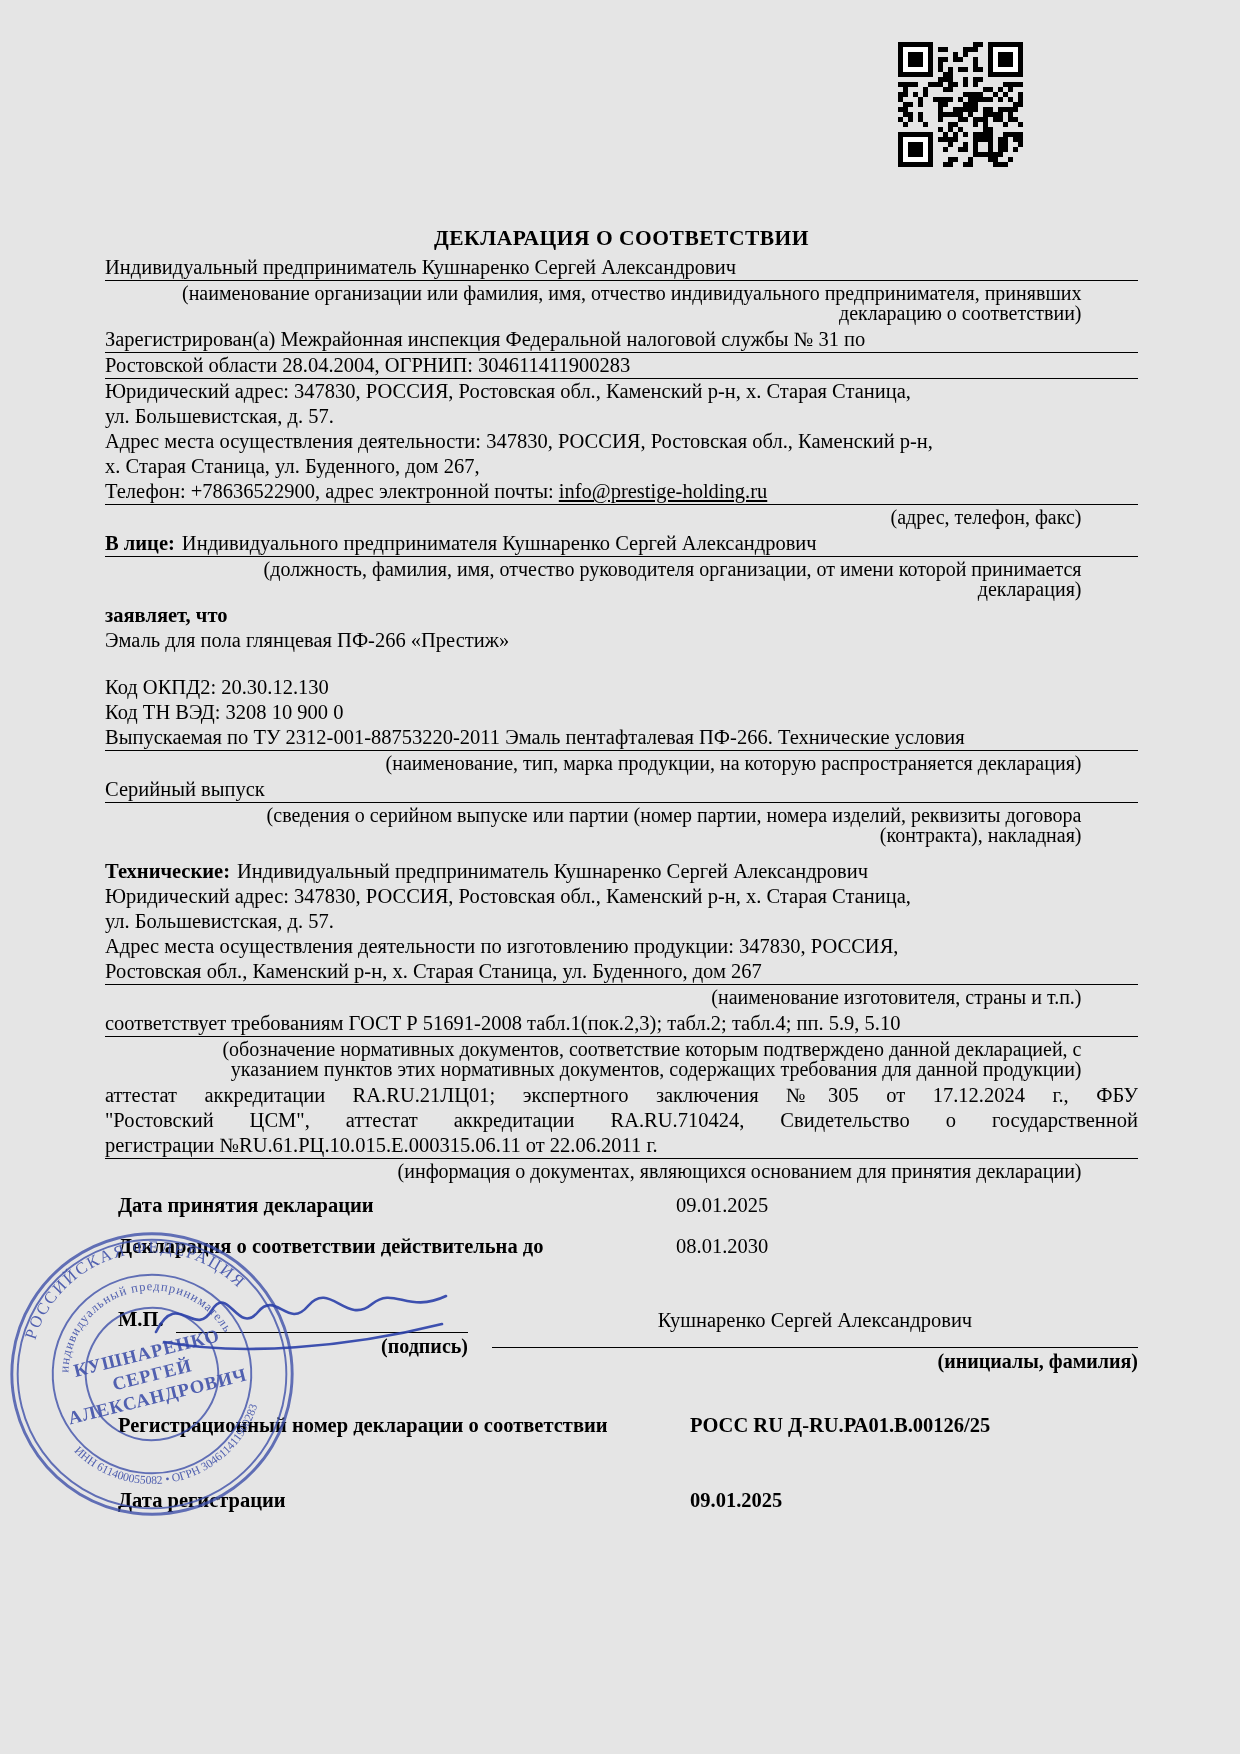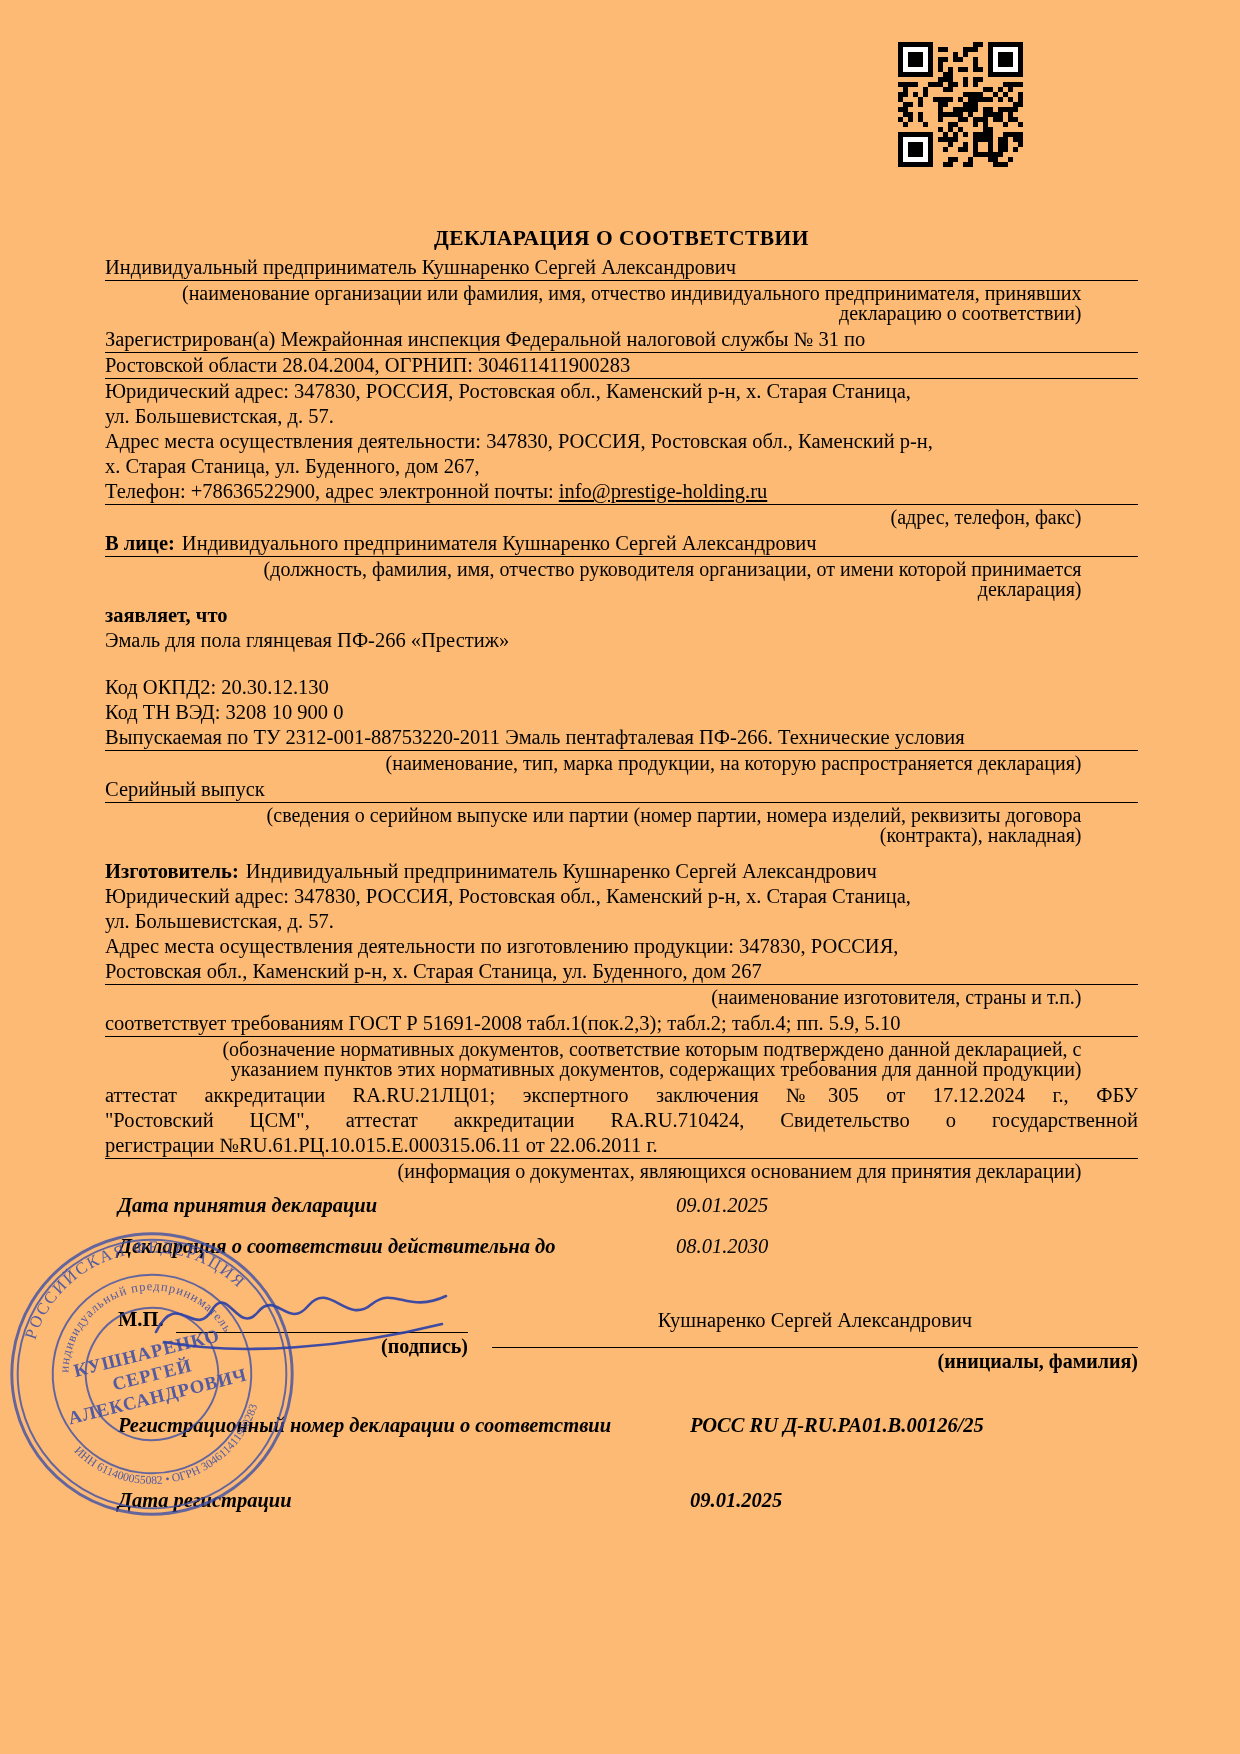--- a/index.html
+++ b/index.html
@@ -1,40 +1,40 @@
 <!DOCTYPE html>
 <html><head>
 <meta charset="utf-8">
 <style>
   * { margin:0; padding:0; box-sizing:border-box; }
   html,body { background:#fff; }
   body {
     width:1240px; height:1754px; position:relative; overflow:hidden;
     font-family:"Liberation Serif", serif; color:#000;
   }
-  .page { position:absolute; inset:0; background:#fdba74; }
+  .page { position:absolute; inset:0; background:#e5e5e5; }
 
   
   .qr { position:absolute; left:898px; top:42px; width:125px; height:125px; }
 
   
   .content { position:absolute; left:105px; top:226px; width:1033px; font-size:20.5px; line-height:25px; }
   .title { text-align:center; font-weight:bold; font-size:21.5px; letter-spacing:.5px; margin-bottom:4px; }
   .b { font-weight:bold; }
   .line { min-height:25px; }
   .u { border-bottom:1.6px solid #000; }
   .just { text-align:justify; text-align-last:justify; }
   .lbl { margin-right:7px; }
   .email { text-decoration:underline; margin-left:5px;text-align:right; }
   .caption { font-size:20px; line-height:20px; text-align:right; max-width:920px; margin:2px auto 4px; }
   .caption.tight { margin:3px auto 0; max-width:none; }
 
   
   .bottom { padding-left:13px; }
-  .kvrow { display:flex; align-items:baseline;font-style:italic; }
+  .kvrow { display:flex; align-items:baseline; }
   .kv-label { width:558px; flex:none; }
   .reg-label { width:572px; flex:none; }
 
   
   .sigrow { display:flex; margin-top:26px; }
   .sig-left { width:350px; flex:none; position:relative; }
   .mp { position:absolute; left:0; top:22px; }
   .sig-lineblock { margin-left:58px; }
   .sig-line { height:48px; border-bottom:1.6px solid #000; }
   .sig-right { flex:1; margin-left:24px; text-align:center; }
@@ -296,21 +296,21 @@
     <div class="line">Эмаль для пола глянцевая ПФ-266 «Престиж»</div>
 
     <div class="line" style="margin-top:22px">Код ОКПД2: 20.30.12.130</div>
     <div class="line">Код ТН ВЭД: 3208 10 900 0</div>
     <div class="line u">Выпускаемая по ТУ 2312-001-88753220-2011 Эмаль пентафталевая ПФ-266. Технические условия</div>
     <div class="caption">(наименование, тип, марка продукции, на которую распространяется декларация)</div>
     <div class="line u">Серийный выпуск</div>
     <div class="caption">(сведения о серийном выпуске или партии (номер партии, номера изделий, реквизиты договора (контракта), накладная)</div>
 
     <div class="line" style="margin-top:14px">
-      <span class="b lbl">Изготовитель:</span><span>Индивидуальный предприниматель Кушнаренко Сергей Александрович</span>
+      <span class="b lbl">Технические:</span><span>Индивидуальный предприниматель Кушнаренко Сергей Александрович</span>
     </div>
     <div class="line">Юридический адрес: 347830, РОССИЯ, Ростовская обл., Каменский р-н, х. Старая Станица,</div>
     <div class="line">ул. Большевистская, д. 57.</div>
     <div class="line">Адрес места осуществления деятельности по изготовлению продукции: 347830, РОССИЯ,</div>
     <div class="line u">Ростовская обл., Каменский р-н, х. Старая Станица, ул. Буденного, дом 267</div>
     <div class="caption">(наименование изготовителя, страны и т.п.)</div>
 
     <div class="line u">соответствует требованиям ГОСТ Р 51691-2008 табл.1(пок.2,3); табл.2; табл.4; пп. 5.9, 5.10</div>
     <div class="caption">(обозначение нормативных документов, соответствие которым подтверждено данной декларацией, с указанием пунктов этих нормативных документов, содержащих требования для данной продукции)</div>
 

